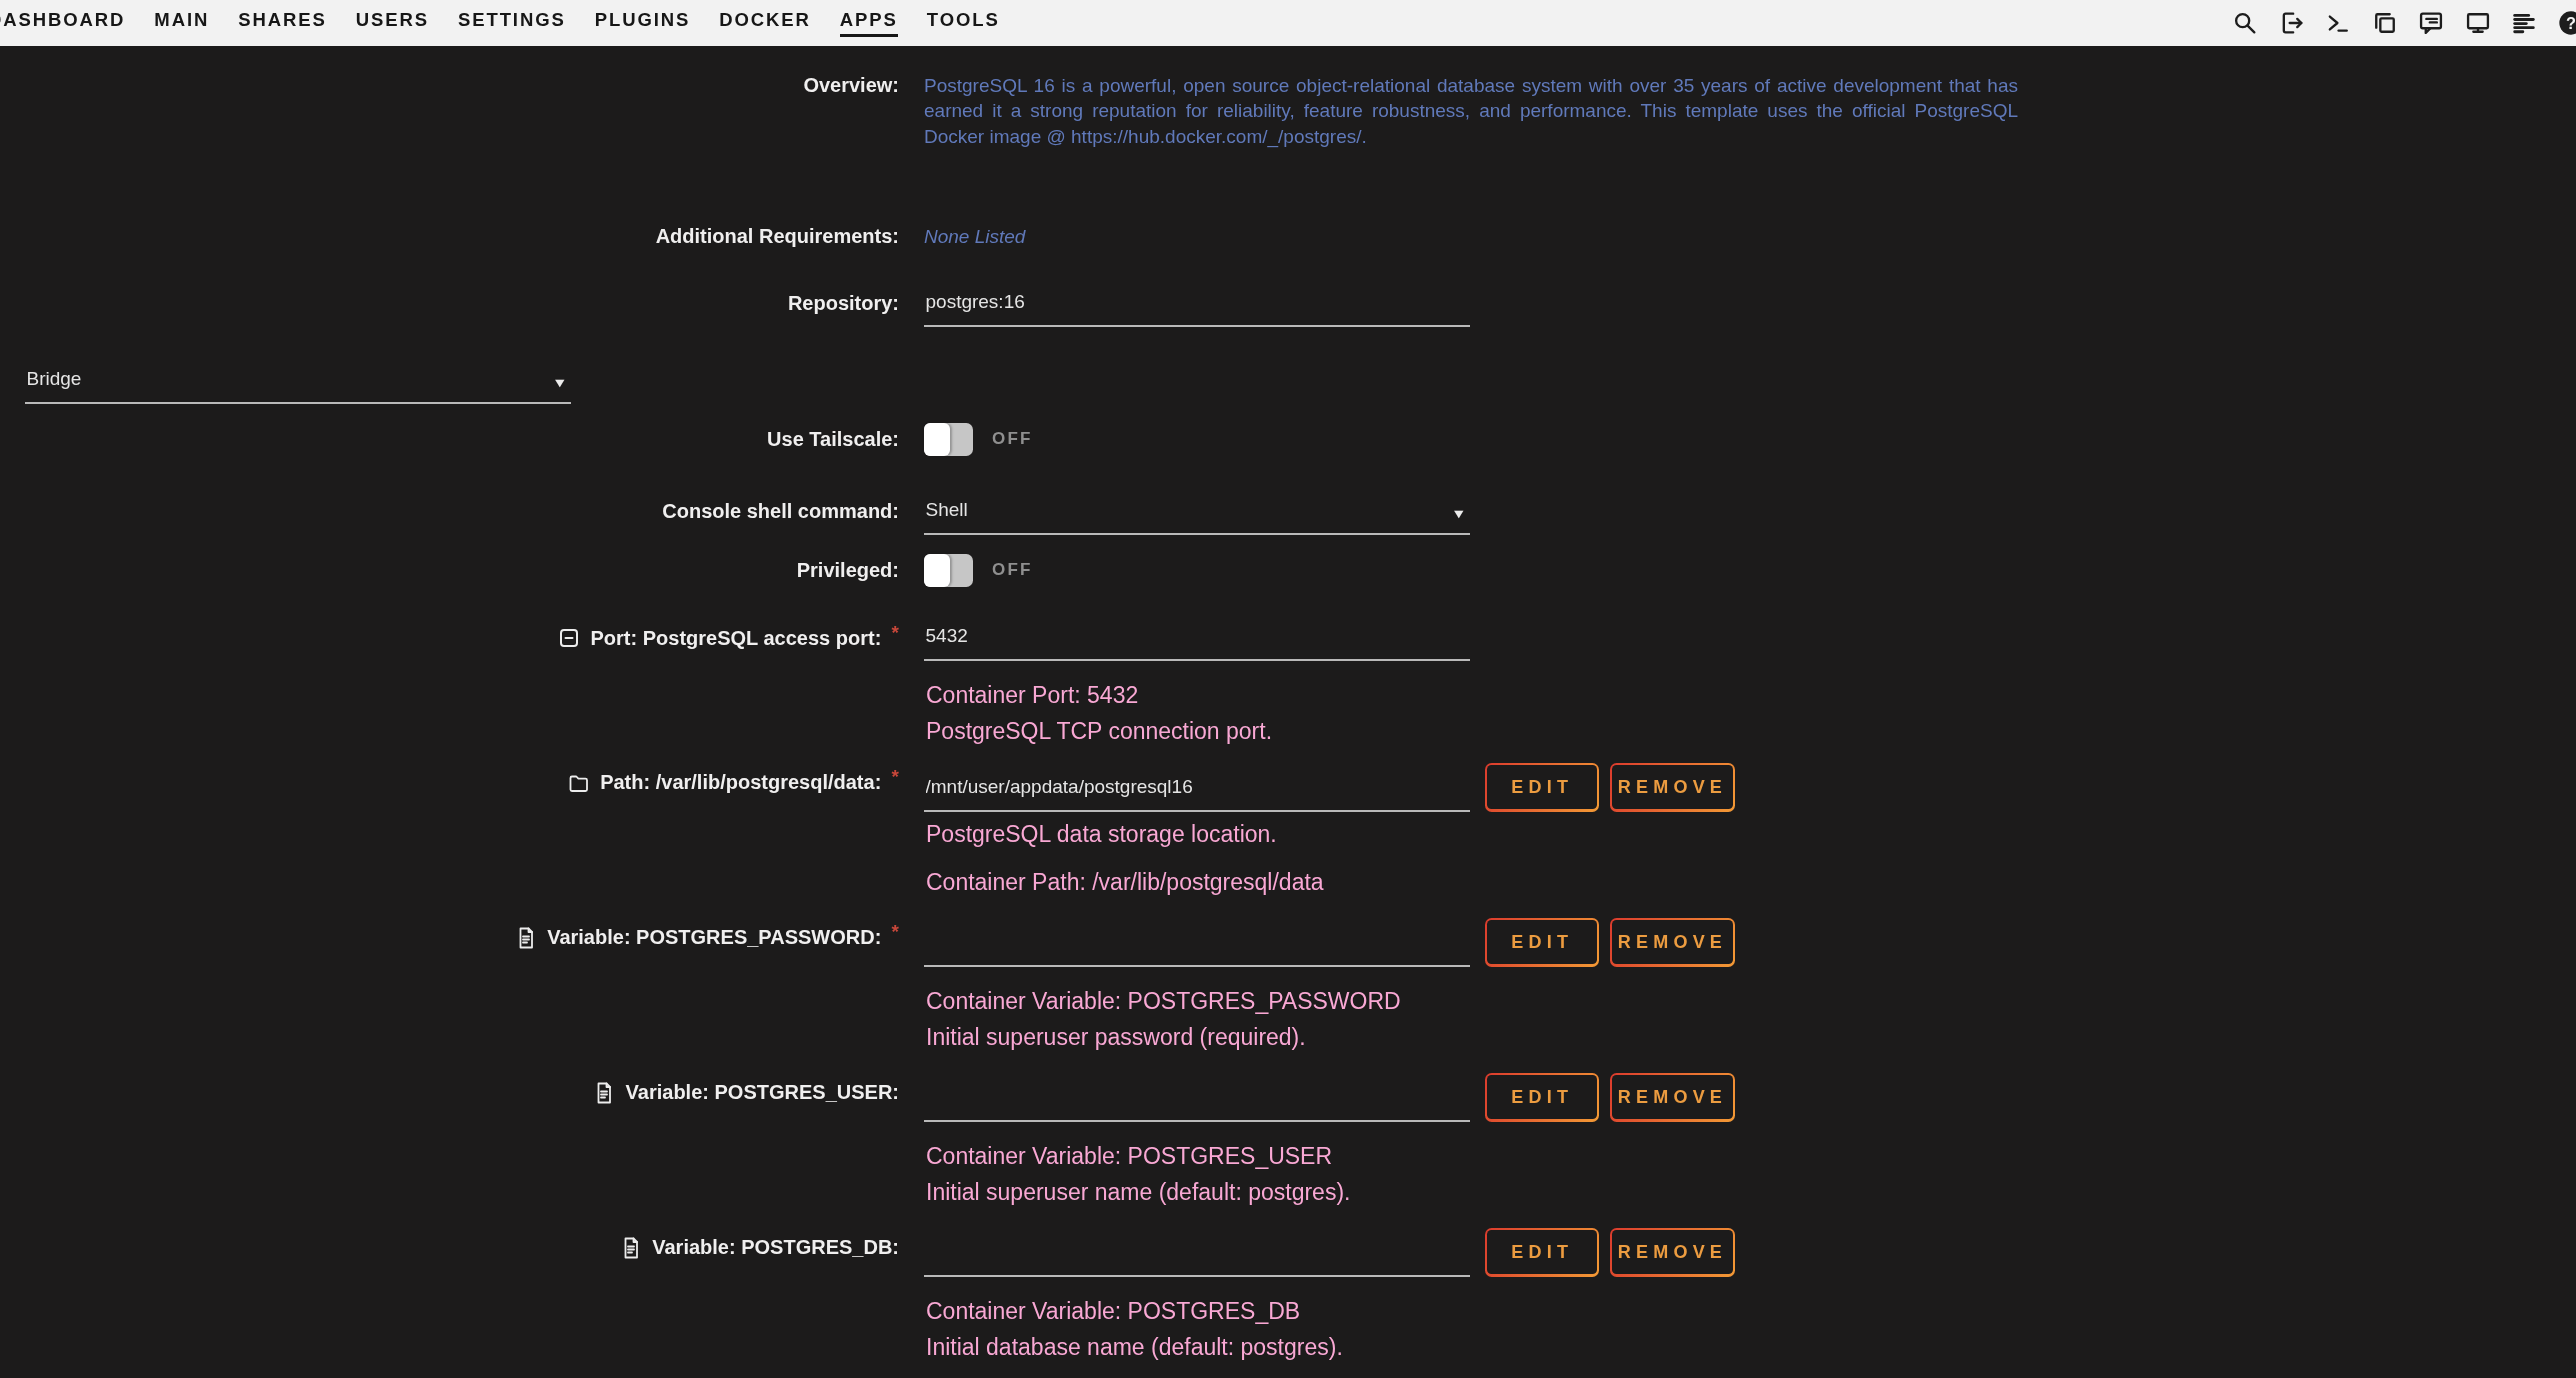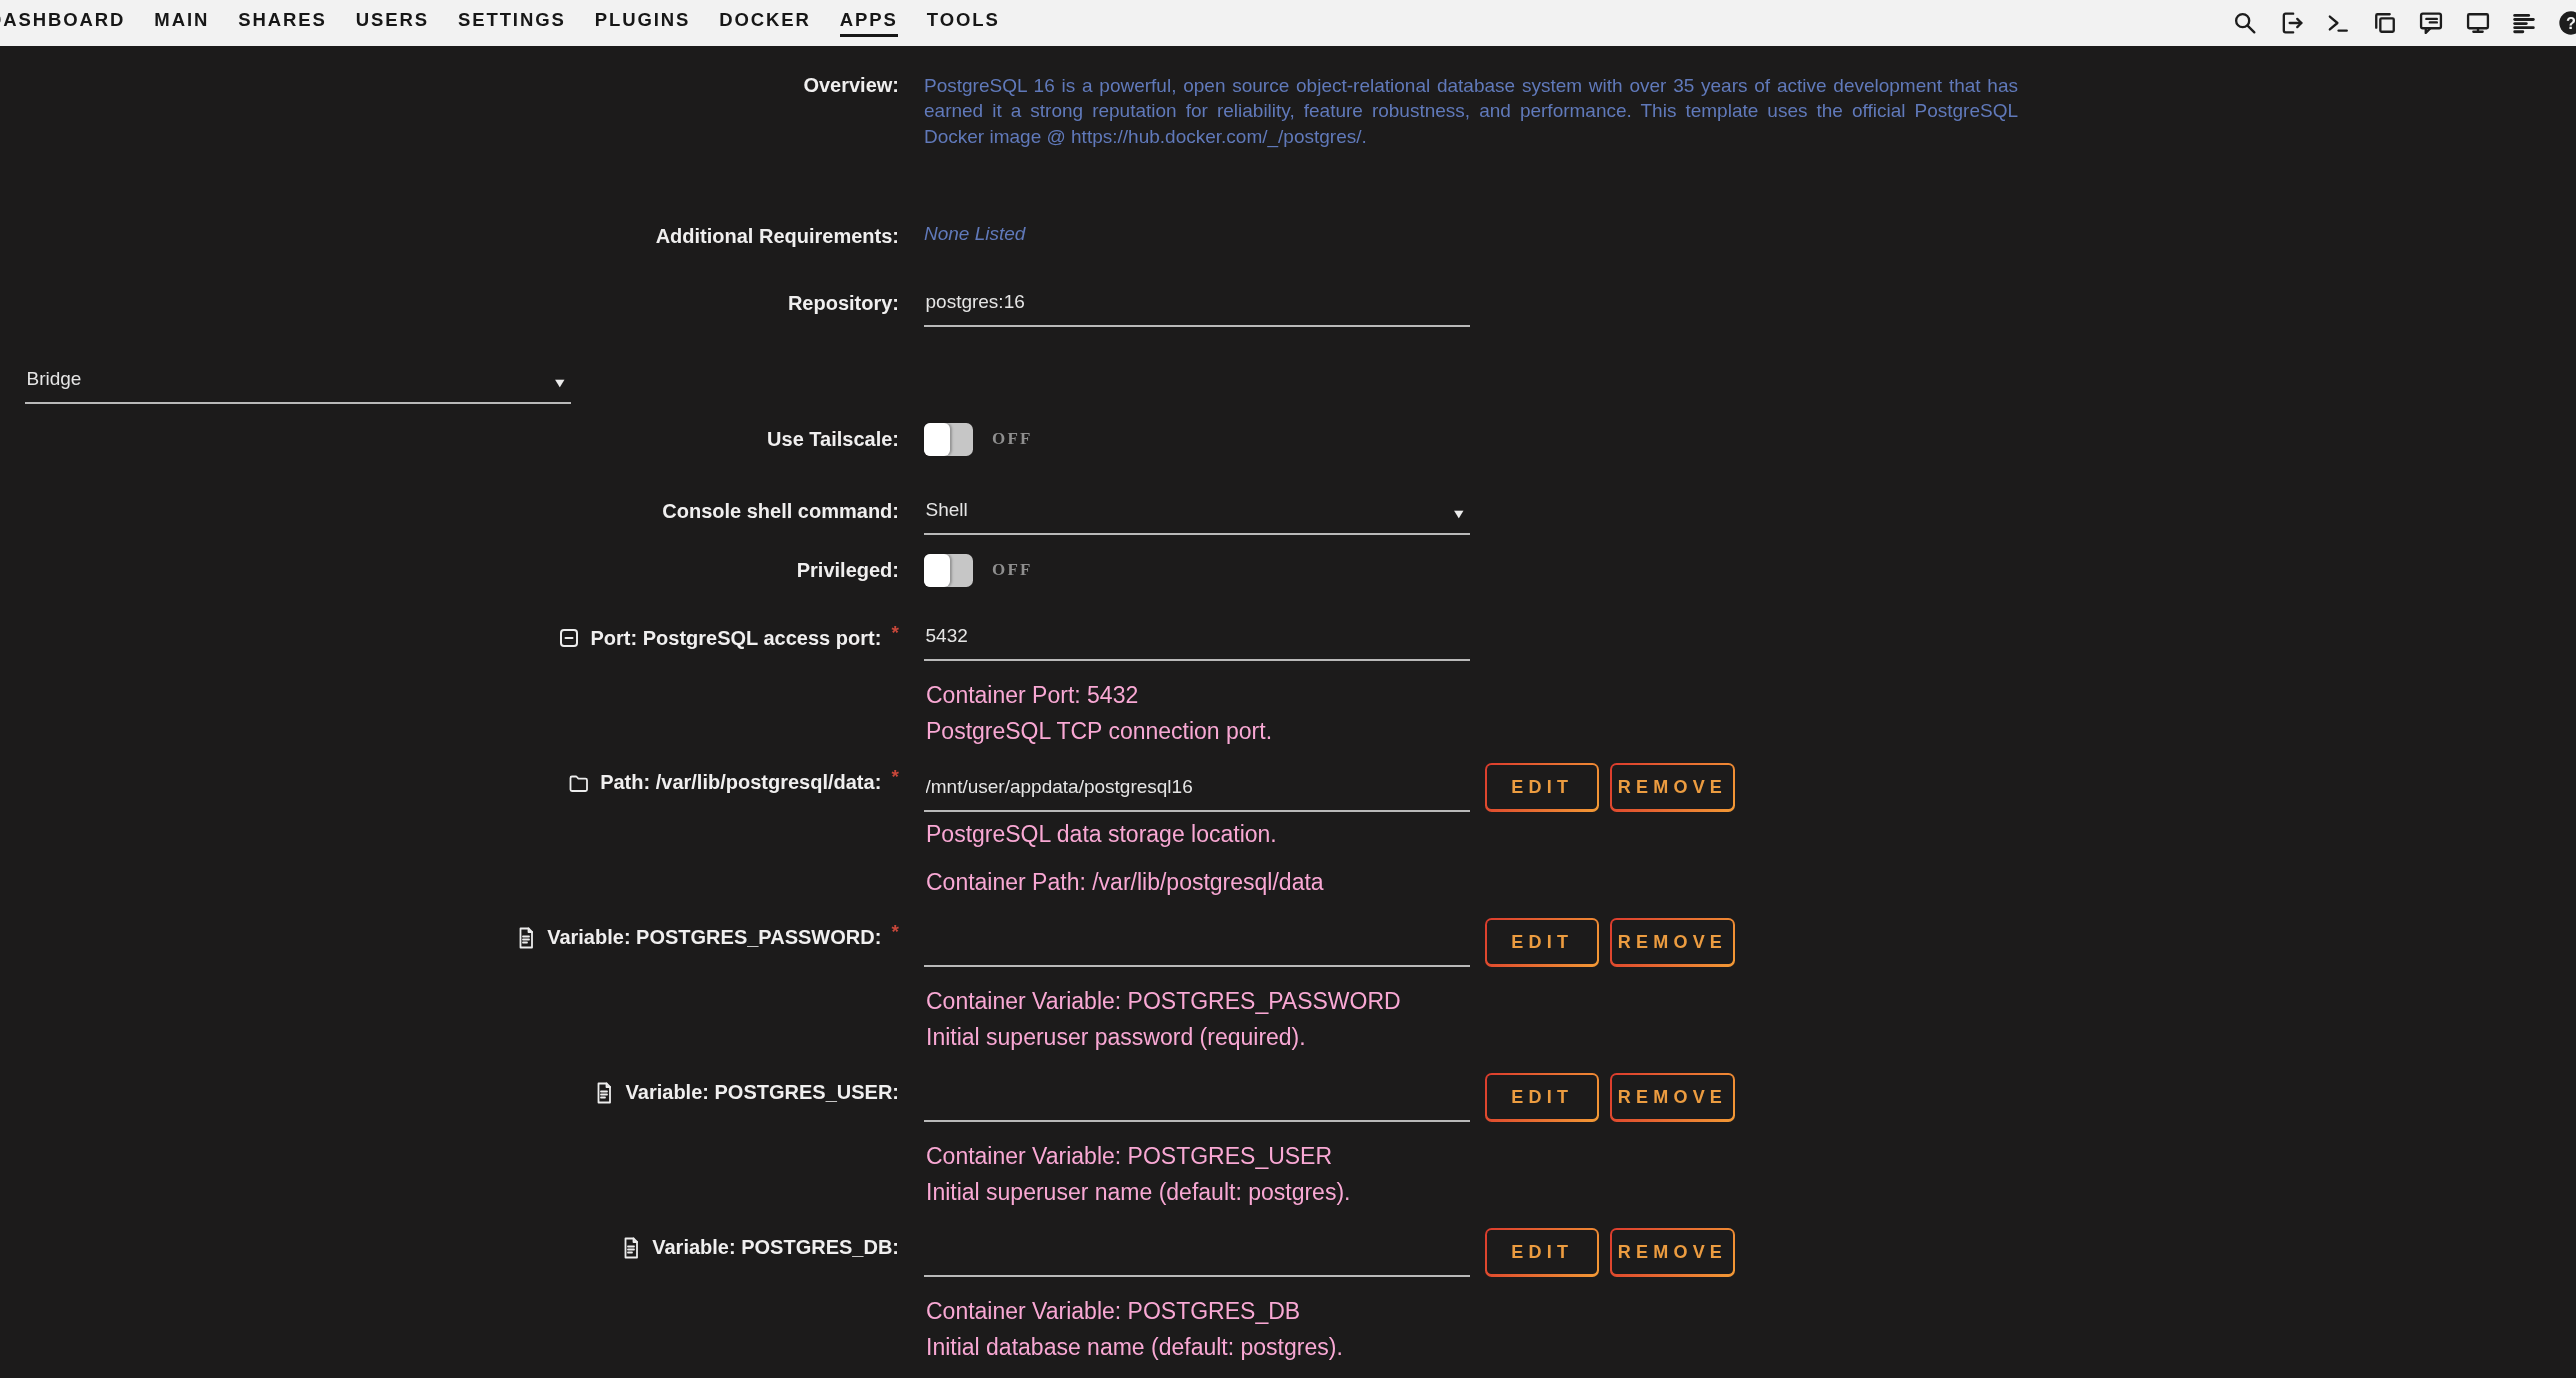--- a/index.html
+++ b/index.html
@@ -65,21 +65,21 @@
   .toggle-row .cell-label { align-self:center; padding-top:0; }
   .toggle-wrap { display:flex; align-items:center; }
   .switch {
     width:49px; height:33px; background:#c6c6c6; border-radius:6.7px;
     position:relative; display:inline-block; cursor:pointer;
   }
   .switch .knob {
     position:absolute; left:0; top:0; width:26px; height:33px;
     background:#ffffff; border-radius:6px; box-shadow:1.5px 0 2.2px rgba(0,0,0,.25);
   }
-  .off-label { margin-left:19px; color:#8f8f8f; font-weight:bold; font-size:17px; letter-spacing:2.2px;font-family:Liberation Serif, serif; }
+  .off-label { margin-left:19px; color:#8f8f8f; font-weight:bold; font-size:17px; letter-spacing:2.2px; }
 
   .tall { height:47px; display:flex; align-items:flex-end; }
   .field-buttons .cell-label { padding-top:6px; }
   .btns { display:flex; gap:10.4px; margin-left:15px; height:47px; align-items:flex-end; }
   .btn {
     padding:2.2px; border-radius:6.7px; display:inline-block; cursor:pointer;
     background:linear-gradient(115deg,#dc3b2d 0%,#f39a35 100%);
   }
   .btn-inner {
     display:block; background:#1c1b1b; border-radius:4.4px; text-align:center;
@@ -87,21 +87,21 @@
     padding:12px 0 11px 0;
   }
   .btn-edit { width:110px; }
   .btn-remove { width:121px; }
 
   .help { margin:9px 12px 0 926px; color:#f9a8d4; font-size:23px; line-height:27px; }
   .help-first { margin-top:21px; }
 
   
   .row-overview  { margin-top:13.3px; }
-  .row-addreq    { margin-top:74px; }
+  .row-addreq    { margin-top:74px;align-items:flex-end; }
   .row-repo      { margin-top:43px; }
   .row-network   { margin-top:41px; }
   .row-tailscale { margin-top:19px; }
   .row-console   { margin-top:43px; }
   .row-priv      { margin-top:19px; }
   .row-port      { margin-top:38px; }
   .row-path      { margin-top:20px; }
   .row-password  { margin-top:24px; }
   .row-user      { margin-top:24px; }
   .row-db        { margin-top:24px; }

